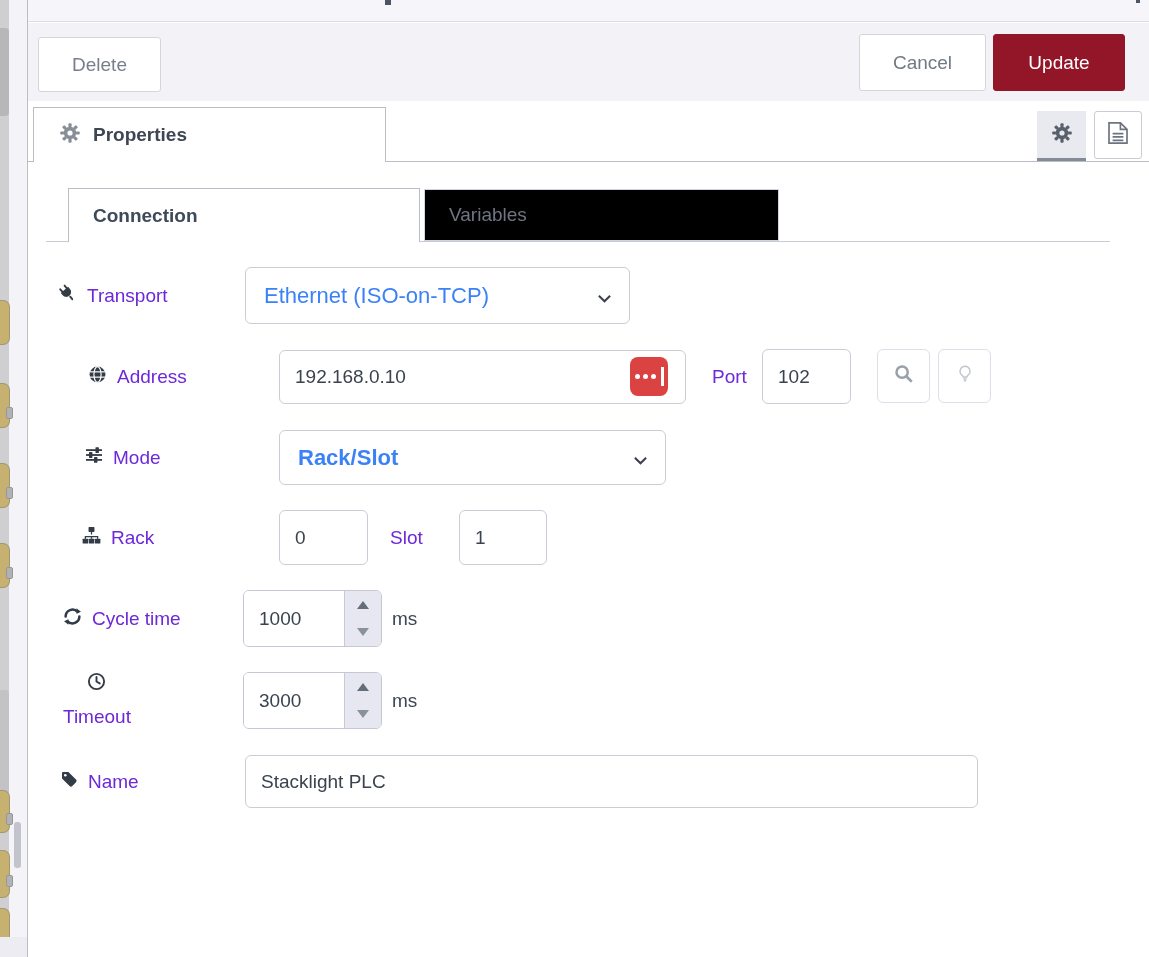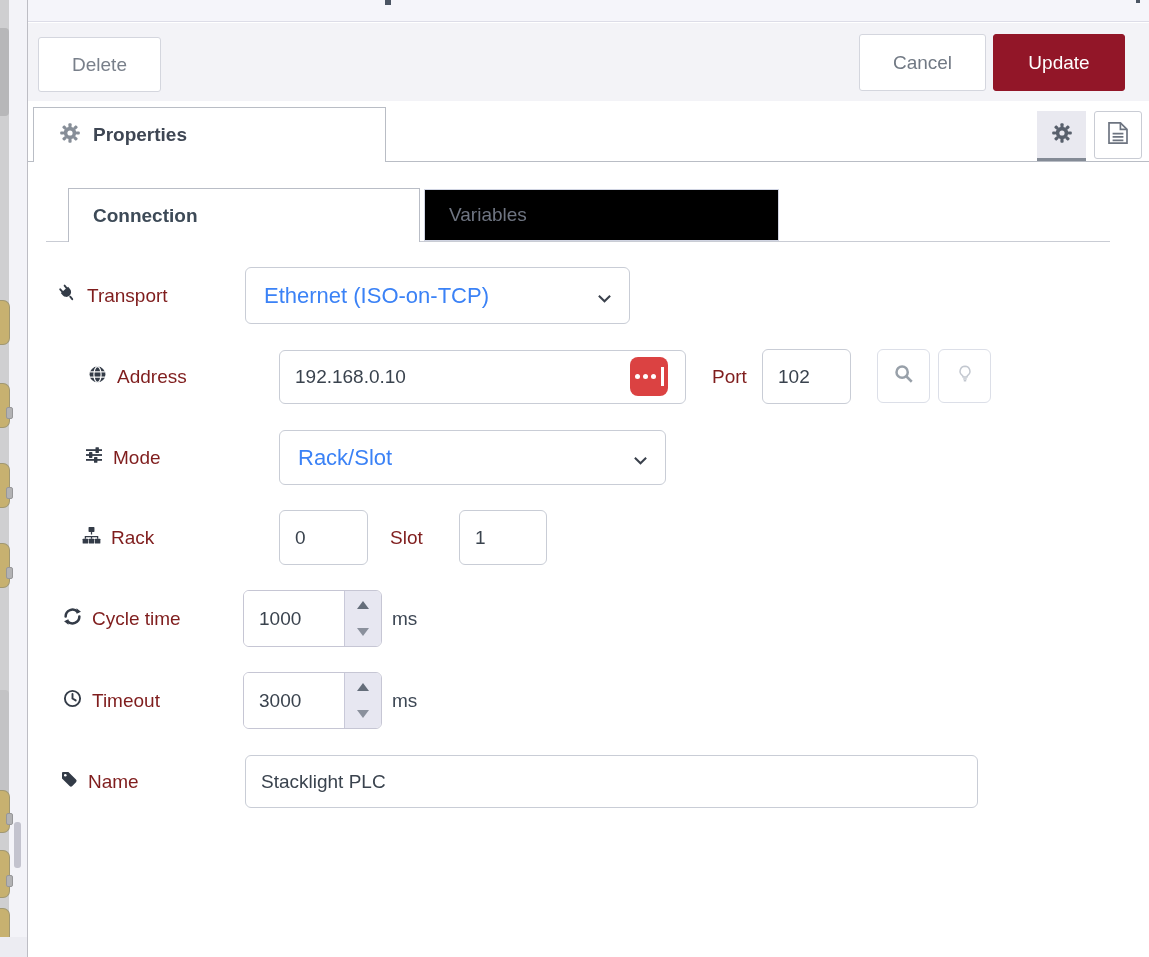--- a/index.html
+++ b/index.html
@@ -47,21 +47,21 @@
   
   .subtab-line { left:46px; top:241px; width:1064px; height:1px; background:#c9ccd4; }
   .subtab { display:flex; align-items:center; padding-left:24px; font-size:19px; }
   .subtab-active { left:68px; top:188px; width:352px; height:54px; background:#fff;
                    border:1px solid #b9bdc6; border-bottom:none; z-index:2;
                    font-weight:bold; color:#3d4a57; }
   .subtab-inactive { left:424px; top:189px; width:355px; height:52px; background:#000000;
                      border:1px solid #d0d4e2; color:#6f7582; }
 
   
-  .frm-label { display:flex; align-items:center; gap:10px; font-size:19px; color:#7f1d1d; }
+  .frm-label { display:flex; align-items:center; gap:10px; font-size:19px; color:#6d28d9; }
   .sel { background:#fff; border:1px solid #c9cdd6; border-radius:6px;
          display:flex; align-items:center; padding:0 18px; font-size:22px; color:#3b82f6; }
   .sel .chev { position:absolute; right:17px; top:50%; transform:translateY(-50%); }
   .txt { border:1px solid #c9cdd6; border-radius:6px; padding:0 8px 0 15px;
          font-size:19px; color:#3a434e; outline:none; width:100%; height:100%;
          font-family:"Liberation Sans", sans-serif; background:#fff; }
   .sq-btn { background:#fff; border:1px solid #dcdfe8; border-radius:6px; }
   .autofill { border-radius:8px; background:#db4242; display:flex; align-items:center;
               justify-content:center; gap:3px; z-index:3; }
   .autofill i { width:5px; height:5px; border-radius:50%; background:#fff; }
@@ -243,21 +243,21 @@
       <rect x="1" y="3.2" width="16" height="1.8"></rect>
       <rect x="10.5" y="1.2" width="3.4" height="5.8" rx="0.6"></rect>
       <rect x="1" y="8.1" width="16" height="1.8"></rect>
       <rect x="4" y="6.1" width="3.4" height="5.8" rx="0.6"></rect>
       <rect x="1" y="13" width="16" height="1.8"></rect>
       <rect x="9" y="11" width="3.4" height="5.8" rx="0.6"></rect>
     </svg>
   </span>
   <span>Mode</span>
 </div>
-<div class="abs sel" style="left:279px;top:430px;width:387px;height:55px;">
+<div class="abs sel" style="left:279px;top:430px;width:387px;height:55px;font-weight:bold;">
   <span>Rack/Slot</span>
   <span class="chev">
     <svg width="15" height="9" viewBox="0 0 12 8" fill="none" stroke="#3a414c" stroke-width="1.8">
         <polyline points="1,1.5 6,6.5 11,1.5"></polyline>
       </svg>
   </span>
 </div>
 
 <div class="abs frm-label" style="left:82px;top:510px;height:55px;">
   <span>
@@ -300,21 +300,21 @@
     <div>
         <span class="tri-up"></span>
       </div>
     <div>
         <span class="tri-dn"></span>
       </div>
   </div>
 </div>
 <div class="abs unit" style="left:392px;top:590px;height:57px;">ms</div>
 
-<div class="abs frm-label" style="left:63px;top:672px;height:57px;">
+<div class="abs frm-label" style="left:63px;top:672px;height:57px;flex-direction:column;">
   <span>
     <svg width="19" height="19" viewBox="0 0 18 18" fill="none" stroke="#333b47" stroke-width="1.8">
       <circle cx="9" cy="9" r="7.2"></circle>
       <path d="M9 4.8 V9 l3 1.8" stroke-linecap="round"></path>
     </svg>
   </span>
   <span>Timeout</span>
 </div>
 <div class="abs spinner" style="left:243px;top:672px;width:139px;height:57px;">
   <input class="txt" value="3000" style="">

